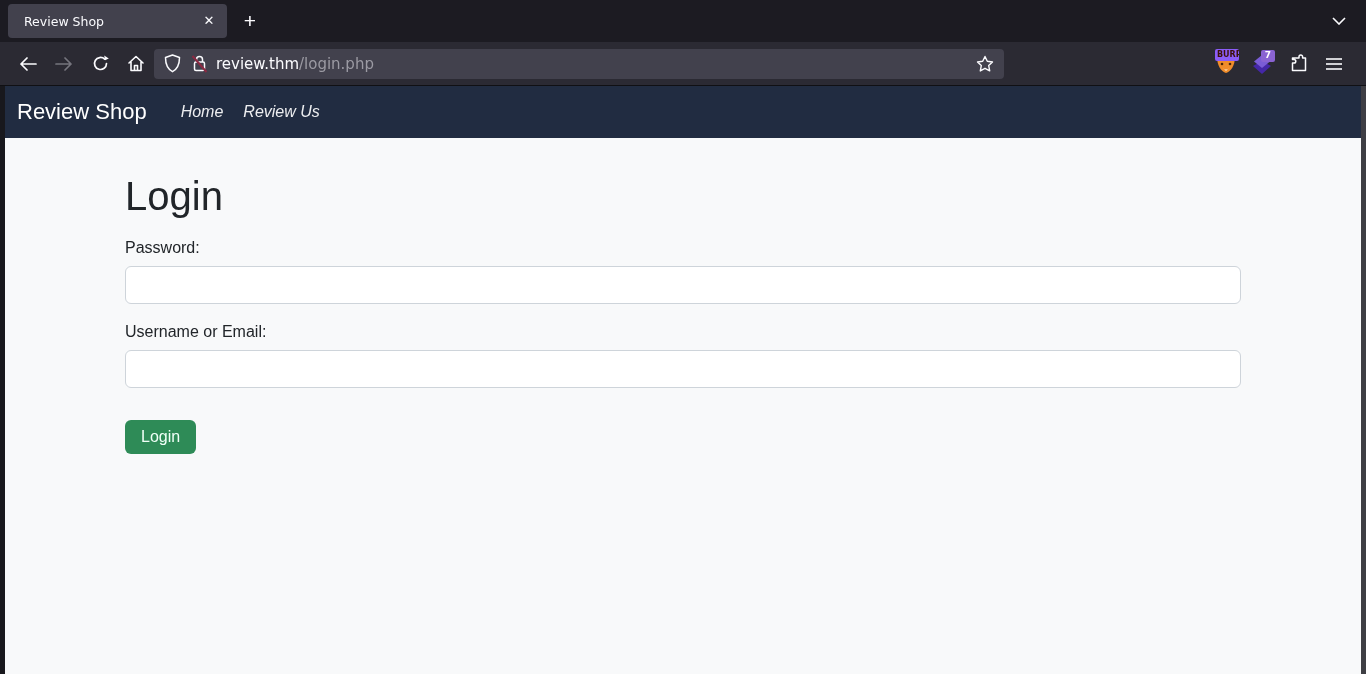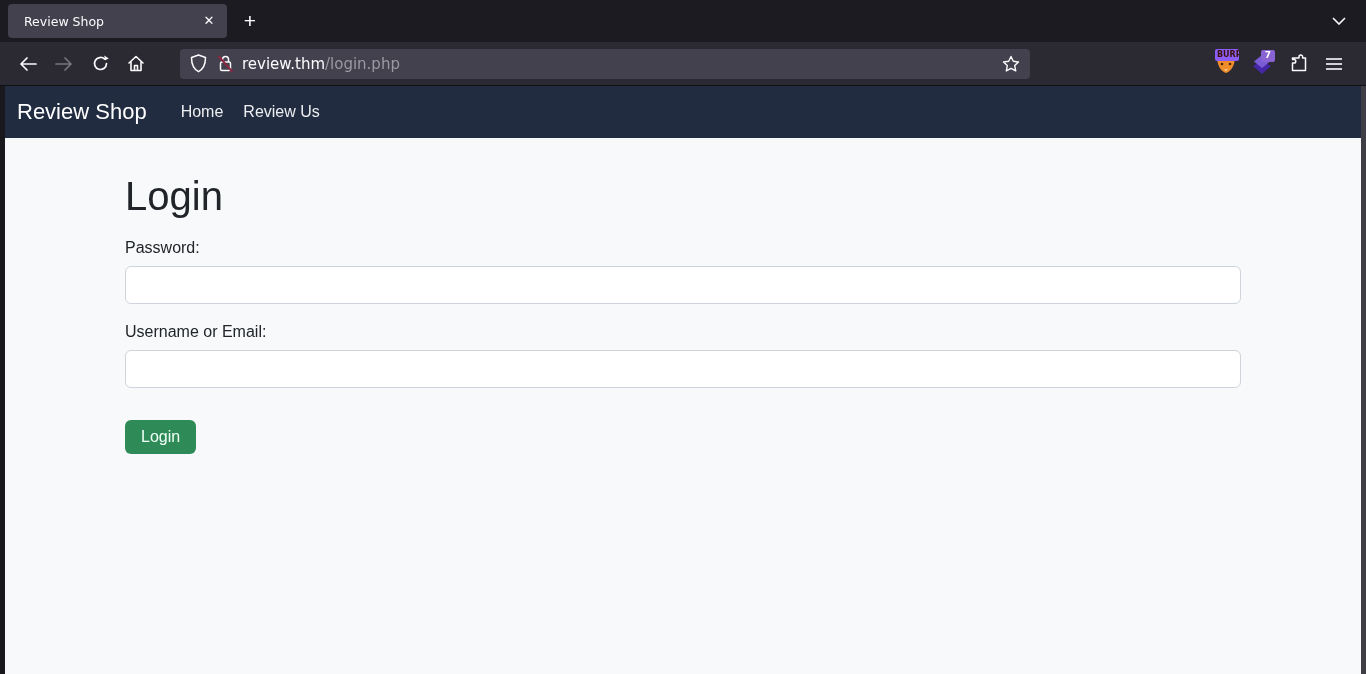--- a/index.html
+++ b/index.html
@@ -19,41 +19,41 @@
     color:#fbfbfe; font-size:21px; font-weight:300; line-height:28px; cursor:pointer; border-radius:4px; }
   .list-tabs { position:absolute; right:14px; top:8px; width:26px; height:26px; border:none;
     background:transparent; cursor:pointer; display:flex; align-items:center; justify-content:center; }
 
   
   .toolbar { height:44px; background:#2b2a33; display:flex; align-items:center; flex-shrink:0;
     padding:0 10px; border-bottom:1px solid #101014; }
   .nav-btn { width:32px; height:32px; border:none; background:transparent; border-radius:4px;
     display:flex; align-items:center; justify-content:center; cursor:pointer; margin:0 2px; flex-shrink:0; }
   .nav-btn svg { display:block; }
-  .urlbar { height:30px; flex:0 0 850px; margin-left:26px; background:#42414d; border-radius:4px;
+  .urlbar { height:30px; flex:0 0 850px; margin-left:0; background:#42414d; border-radius:4px;
     display:flex; align-items:center; padding:0 10px; color:#fbfbfe; }
   .urlbar .spacer { flex:1; }
   .url-text { font-size:15px; margin-left:8px; white-space:nowrap; }
   .url-path { color:#9b9aa3; }
   .chrome-right { display:flex; align-items:center; margin-left:auto; margin-right:4px; }
   .ext-btn { position:relative; width:32px; height:32px; border:none; background:transparent;
     border-radius:4px; display:flex; align-items:center; justify-content:center; cursor:pointer; margin:0 2px; }
   .badge { position:absolute; font-family:"DejaVu Sans",sans-serif; font-weight:bold; color:#fff;
     border-radius:2px; line-height:1; }
   .badge-burp { top:1px; left:5px; background:#8b5cf6; font-size:8px; padding:2px 2px; max-width:24px;
     overflow:hidden; white-space:nowrap; color:#3c1206; }
   .badge-seven { top:2px; right:3px; background:#8a63d2; font-size:9px; padding:1.5px 4px; border-radius:2px; }
 
   
   .viewport { flex:1; background:#f8f9fa; border-left:5px solid #18181d; border-right:5px solid #3e3e44;
     display:flex; flex-direction:column; }
   .site-navbar { height:52px; background:#212c41; display:flex; align-items:center; padding:0 12px;
     flex-shrink:0; font-family:"Liberation Sans",sans-serif; }
   .brand { color:#ffffff; font-size:22px; text-decoration:none; margin-right:24px; cursor:pointer; }
-  .nav-link { color:rgba(255,255,255,.92); font-size:16px; text-decoration:none; margin:0 10px; cursor:pointer; }
+  .nav-link { color:rgba(255,255,255,.92); font-size:16px; text-decoration:none; margin:0 10px; cursor:pointer;font-style:italic; }
 
   .content { flex:1; font-family:"Liberation Sans",sans-serif; color:#212529; }
   .container { width:1116px; margin:0 auto; padding-top:34px; }
   h1.page-title { font-size:40px; font-weight:500; line-height:1.2; margin-bottom:16px; color:#212529; }
   .field-label { display:block; font-size:16px; line-height:1.5; margin-bottom:6px; }
   .text-input { width:1116px; height:38px; background:#ffffff; border:1px solid #ced4da; border-radius:6px;
     padding:6px 12px; font-size:16px; font-family:"Liberation Sans",sans-serif; color:#212529; outline:none; }
   .field-group { margin-bottom:16px; }
   .login-btn { margin-top:16px; background:#2e8b57; color:#f0fff7; border:none; border-radius:6px;
     padding:8px 16px; font-size:16px; font-family:"Liberation Sans",sans-serif; cursor:pointer; }

